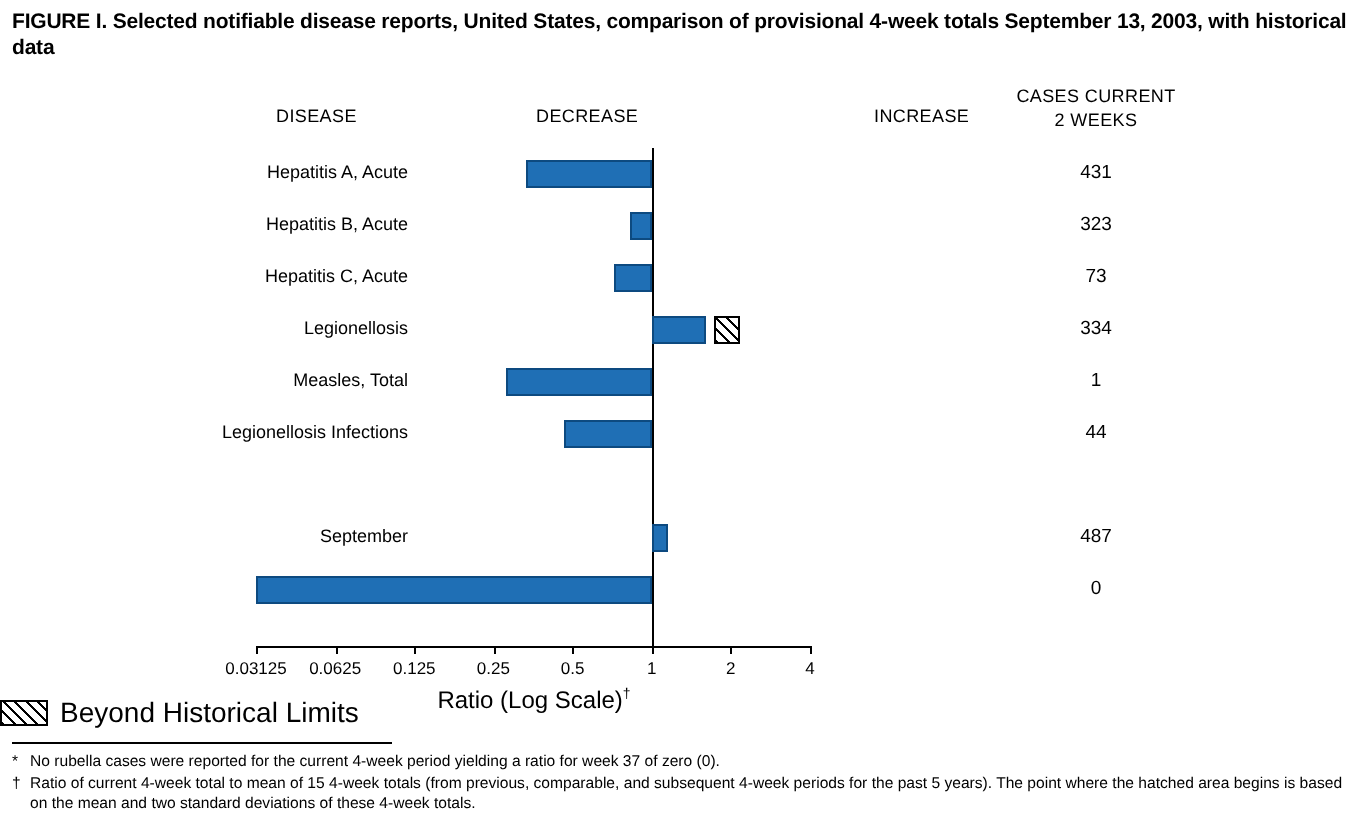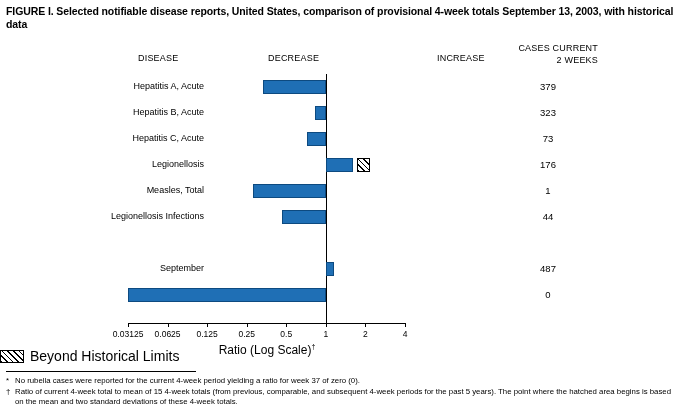--- a/index.html
+++ b/index.html
@@ -39,21 +39,21 @@
     font-weight: normal;
     letter-spacing: 0.2px;
   }
   .head-disease { left: 138px; top: 17px; }
   .head-decrease { left: 268px; top: 17px; }
   .head-increase { left: 437px; top: 17px; }
   .head-cases {
     left: 498px;
     top: 6px;
     width: 100px;
-    text-align: right;
+    text-align: center;
     line-height: 12px;
   }
 
   
   .plot {
     position: absolute;
     left: 0;
     top: 0;
     width: 684px;
     height: 310px;
@@ -215,21 +215,21 @@
     <div>2 WEEKS</div>
   </div>
 
   <div class="plot" id="plot">
     <div class="baseline" style="left: 325.857px;"></div>
   <div class="row" style="top: 38px;">
         <div class="row-label-wrap">
           <div class="row-label">Hepatitis A, Acute</div>
         </div>
         <div class="bar" style="left: 262.564px; width: 63.293px;"></div>
-        <div class="cases">379</div>
+        <div class="cases">431</div>
       </div>
       <div class="row" style="top: 64px;">
         <div class="row-label-wrap">
           <div class="row-label">Hepatitis B, Acute</div>
         </div>
         <div class="bar" style="left: 315.22px; width: 10.6375px;"></div>
         <div class="cases">323</div>
       </div>
       <div class="row" style="top: 90px;">
         <div class="row-label-wrap">
@@ -237,21 +237,21 @@
         </div>
         <div class="bar" style="left: 307.103px; width: 18.7541px;"></div>
         <div class="cases">73</div>
       </div>
       <div class="row" style="top: 116px;">
         <div class="row-label-wrap">
           <div class="row-label">Legionellosis</div>
         </div>
         <div class="bar" style="left: 325.857px; width: 26.8323px;"></div>
         <div class="hatch" style="left: 356.818px; width: 12.7392px;"></div>
-        <div class="cases">176</div>
+        <div class="cases">334</div>
       </div>
       <div class="row" style="top: 142px;">
         <div class="row-label-wrap">
           <div class="row-label">Measles, Total</div>
         </div>
         <div class="bar" style="left: 253.184px; width: 72.673px;"></div>
         <div class="cases">1</div>
       </div>
       <div class="row" style="top: 168px;">
         <div class="row-label-wrap">

